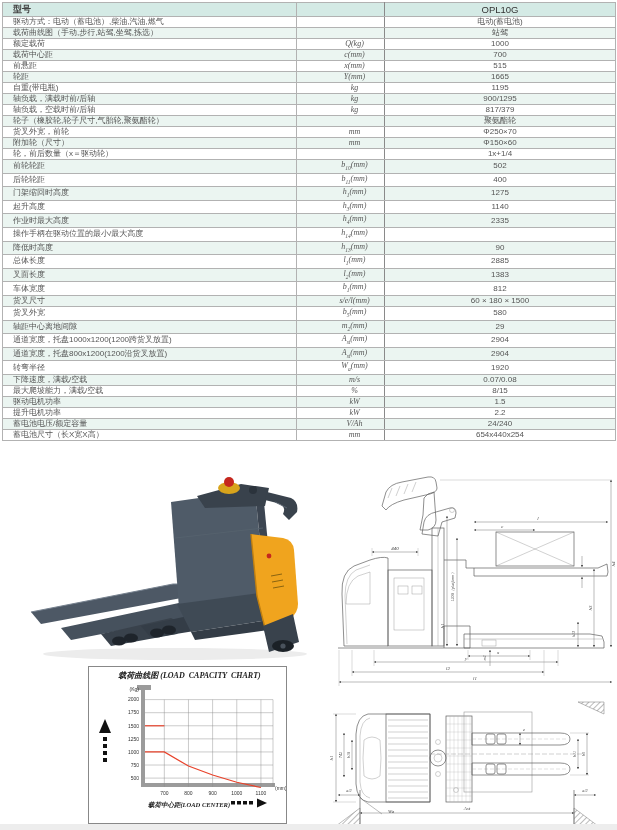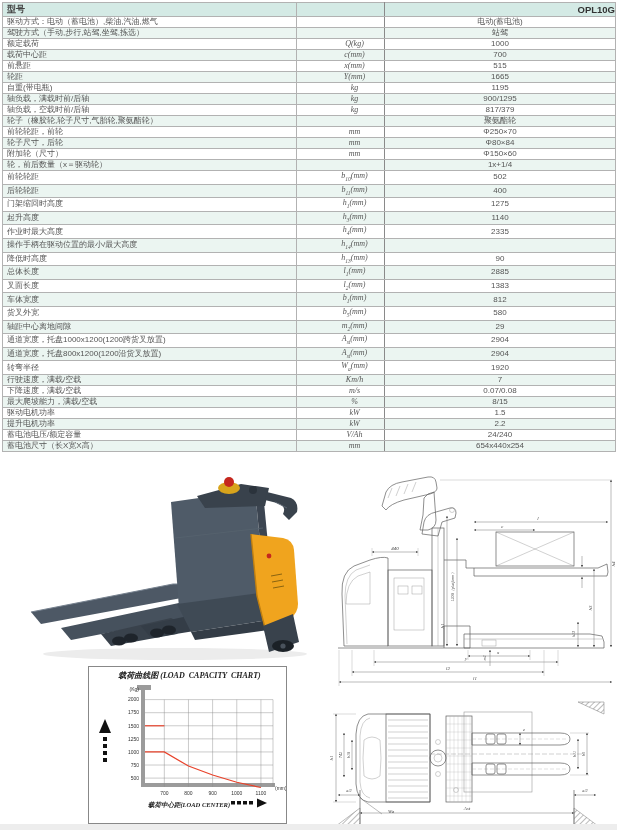--- a/index.html
+++ b/index.html
@@ -1,27 +1,27 @@
 <!DOCTYPE html>
 <html><head>
 <meta charset="utf-8">
 <style>
   html,body{margin:0;padding:0;}
   body{width:617px;height:830px;position:relative;background:#ffffff;font-family:"Liberation Sans",sans-serif;overflow:hidden;}
 
   
   table.spec{position:absolute;left:2px;top:2px;width:613px;border-collapse:collapse;table-layout:fixed;border:1px solid #777;}
   table.spec th, table.spec td{border:1px solid #b2b2b2;font-size:8px;color:#555;height:10px;line-height:10px;padding:0;overflow:hidden;white-space:nowrap;}
-  table.spec .c1{padding-left:4px;text-align:left;}
+  table.spec .c1{padding-left:10px;text-align:left;}
   table.spec .c2, table.spec .c3{text-align:center;}
   table.spec td.c2{font-family:"Liberation Serif",serif;font-style:italic;}
   table.spec td.c2 sub{font-size:5.5px;}
   table.spec thead th{height:13px;line-height:13px;background:#d4eae5;color:#444;}
   table.spec thead th.c1{font-weight:bold;font-size:9px;}
-  table.spec thead th.c3{font-weight:bold;font-size:9.5px;color:#333;text-align:right;}
+  table.spec thead th.c3{font-weight:normal;font-size:9.5px;color:#333;}
   table.spec tbody tr:nth-child(even){background:#ebf5f1;}
   table.spec td.c2, table.spec th.c2{border-left:1px solid #8a8a8a;border-right:1px solid #8a8a8a;padding-left:28px;}
 
   
   .truck-photo{position:absolute;left:25px;top:476px;width:292px;height:188px;}
   .chart-box{position:absolute;left:88px;top:666px;width:197px;height:156px;border:1px solid #888;background:#fff;}
   .chart-title{position:absolute;left:4px;right:0;top:3px;text-align:center;font-family:"Liberation Serif",serif;font-style:italic;font-weight:bold;font-size:8px;color:#222;white-space:pre;}
   .chart-svg{position:absolute;left:0;top:16px;}
   .side-draw{position:absolute;left:330px;top:476px;width:287px;height:224px;}
   .top-draw{position:absolute;left:330px;top:700px;width:287px;height:130px;}
@@ -54,21 +54,21 @@
       <th class="c3">OPL10G</th>
     </tr>
   </thead>
   <tbody>
       <tr>
         <td class="c1">驱动方式：电动（蓄电池）,柴油,汽油,燃气</td>
         <td class="c2"></td>
         <td class="c3">电动(蓄电池)</td>
       </tr>
       <tr>
-        <td class="c1">驾驶方式（手动,步行,站驾,坐驾,拣选）</td>
+        <td class="c1">载荷曲线图（手动,步行,站驾,坐驾,拣选）</td>
         <td class="c2"></td>
         <td class="c3">站驾</td>
       </tr>
       <tr>
         <td class="c1">额定载荷</td>
         <td class="c2">Q(kg)</td>
         <td class="c3">1000</td>
       </tr>
       <tr>
         <td class="c1">载荷中心距</td>
@@ -99,28 +99,23 @@
         <td class="c1">轴负载，空载时前/后轴</td>
         <td class="c2">kg</td>
         <td class="c3">817/379</td>
       </tr>
       <tr>
         <td class="c1">轮子（橡胶轮,轮子尺寸,气胎轮,聚氨酯轮）</td>
         <td class="c2"></td>
         <td class="c3">聚氨酯轮</td>
       </tr>
       <tr>
-        <td class="c1">前轮轮距，前轮</td>
+        <td class="c1">货叉外宽，前轮</td>
         <td class="c2">mm</td>
         <td class="c3">Φ250×70</td>
-      </tr>
-      <tr>
-        <td class="c1">轮子尺寸，后轮</td>
-        <td class="c2">mm</td>
-        <td class="c3">Φ80×84</td>
       </tr>
       <tr>
         <td class="c1">附加轮（尺寸）</td>
         <td class="c2">mm</td>
         <td class="c3">Φ150×60</td>
       </tr>
       <tr>
         <td class="c1">轮，前后数量（x＝驱动轮）</td>
         <td class="c2"></td>
         <td class="c3">1x+1/4</td>
@@ -169,20 +164,25 @@
         <td class="c1">叉面长度</td>
         <td class="c2">l<sub>2</sub>(mm)</td>
         <td class="c3">1383</td>
       </tr>
       <tr>
         <td class="c1">车体宽度</td>
         <td class="c2">b<sub>1</sub>(mm)</td>
         <td class="c3">812</td>
       </tr>
       <tr>
+        <td class="c1">货叉尺寸</td>
+        <td class="c2">s/e/l(mm)</td>
+        <td class="c3">60 × 180 × 1500</td>
+      </tr>
+      <tr>
         <td class="c1">货叉外宽</td>
         <td class="c2">b<sub>5</sub>(mm)</td>
         <td class="c3">580</td>
       </tr>
       <tr>
         <td class="c1">轴距中心离地间隙</td>
         <td class="c2">m<sub>2</sub>(mm)</td>
         <td class="c3">29</td>
       </tr>
       <tr>
@@ -192,25 +192,20 @@
       </tr>
       <tr>
         <td class="c1">通道宽度，托盘800x1200(1200沿货叉放置)</td>
         <td class="c2">A<sub>st</sub>(mm)</td>
         <td class="c3">2904</td>
       </tr>
       <tr>
         <td class="c1">转弯半径</td>
         <td class="c2">W<sub>a</sub>(mm)</td>
         <td class="c3">1920</td>
-      </tr>
-      <tr>
-        <td class="c1">行驶速度，满载/空载</td>
-        <td class="c2">Km/h</td>
-        <td class="c3">7</td>
       </tr>
       <tr>
         <td class="c1">下降速度，满载/空载</td>
         <td class="c2">m/s</td>
         <td class="c3">0.07/0.08</td>
       </tr>
       <tr>
         <td class="c1">最大爬坡能力，满载/空载</td>
         <td class="c2">%</td>
         <td class="c3">8/15</td>

